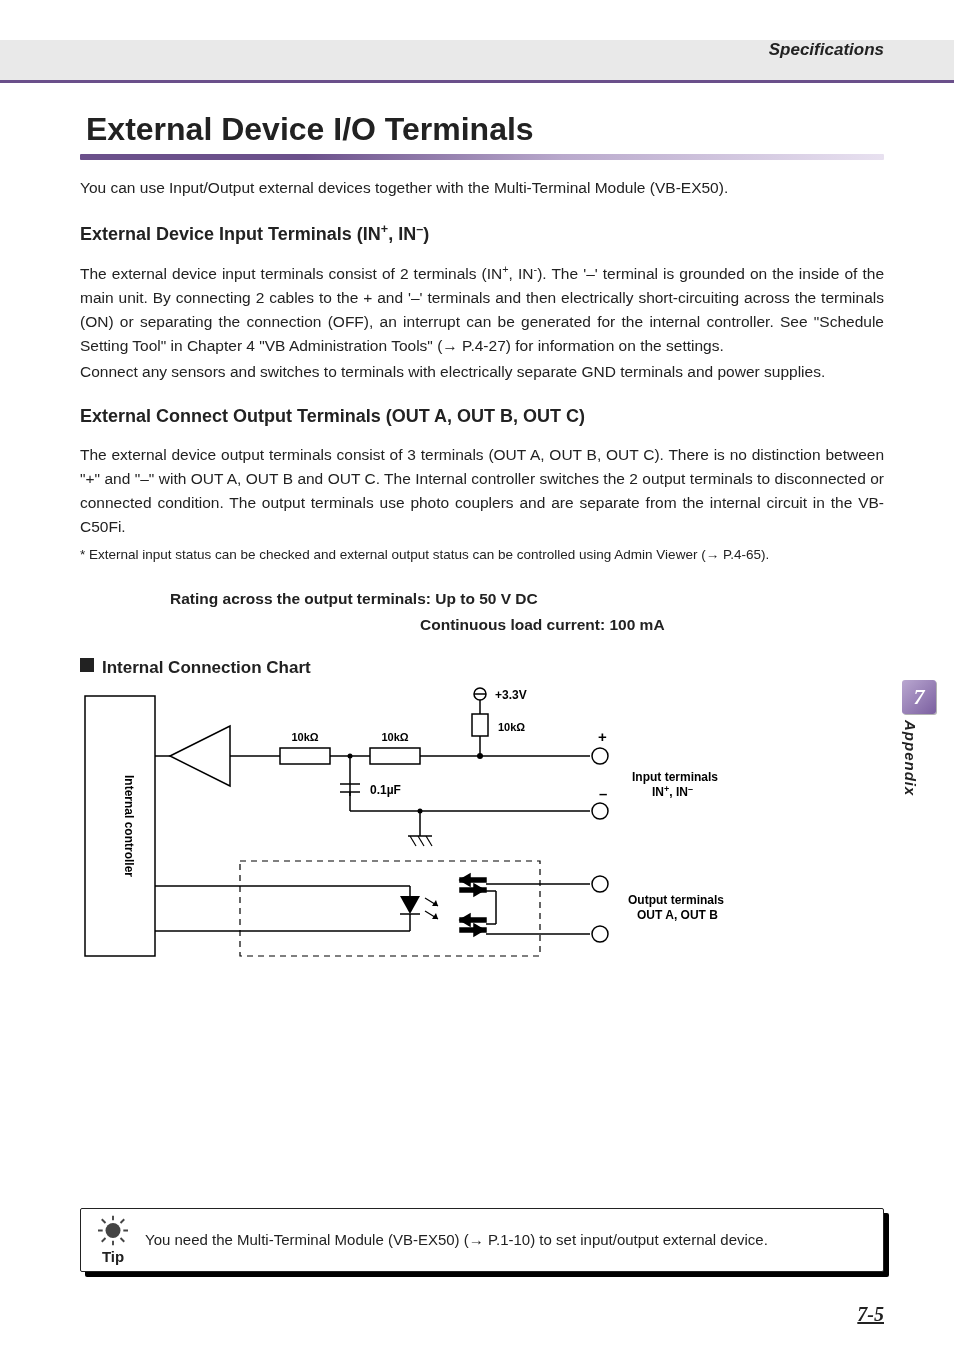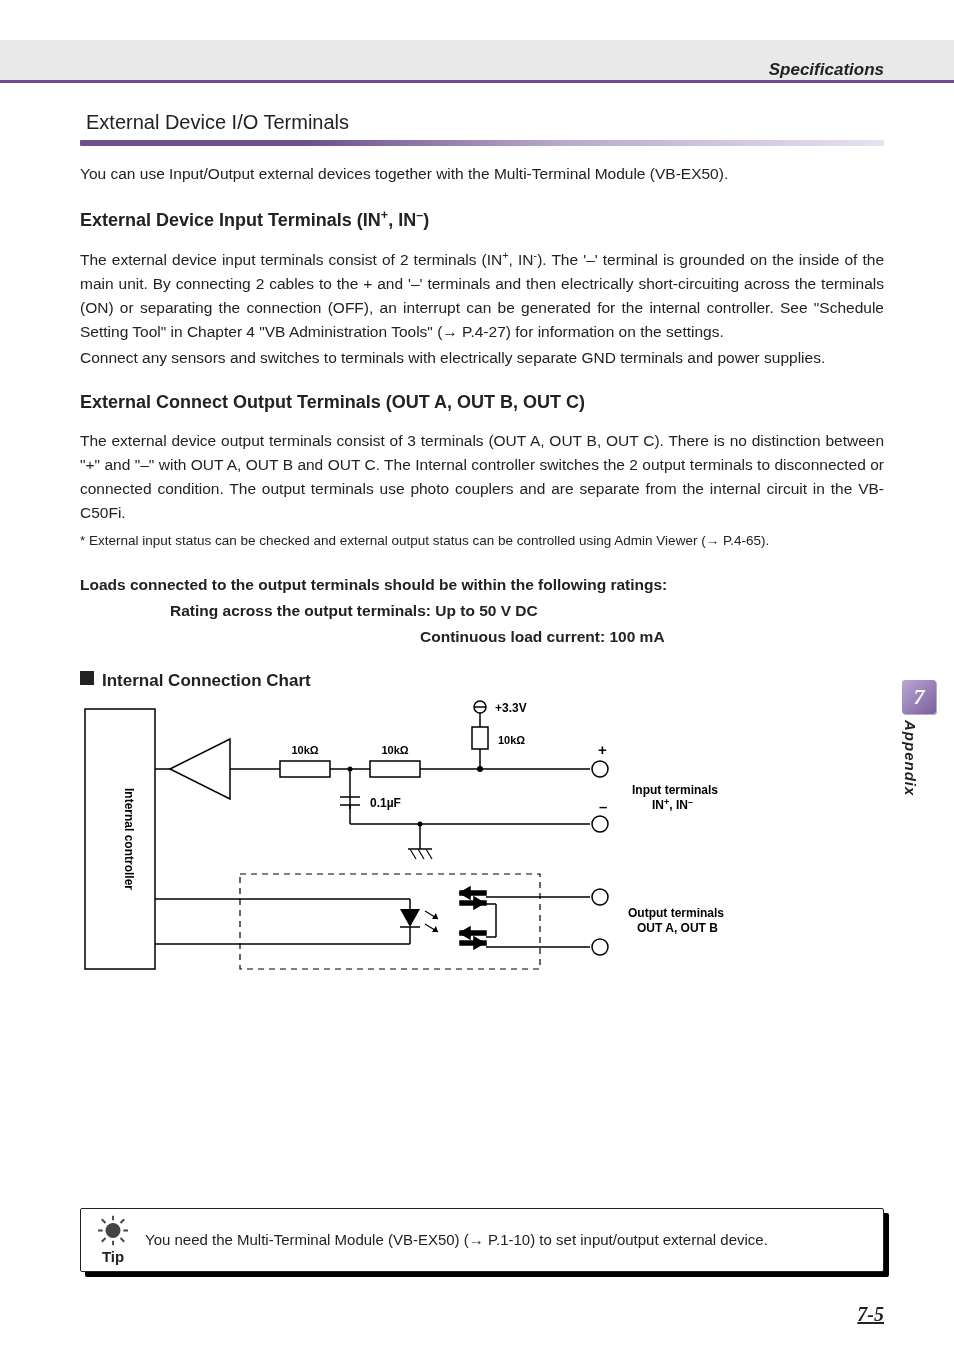--- a/index.html
+++ b/index.html
@@ -1,22 +1,22 @@
 <!DOCTYPE html>
 <html><head>
 <meta charset="utf-8">
 <style>
   * { box-sizing: border-box; margin: 0; padding: 0; }
   html, body { width: 954px; height: 1352px; background: #fff; font-family: Arial, Helvetica, sans-serif; color: #222; position: relative; }
   .page { padding: 40px 70px 40px 80px; position: relative; height: 100%; }
-  .topbar { height: 40px; background: #e9e9e9; margin: 0 -70px 0 -80px; padding-right: 70px; display: flex; align-items: flex-end; justify-content: flex-end; }
+  .topbar { height: 40px; background: #e9e9e9; margin: 0 -70px 0 -80px; padding-right: 70px; display: flex; align-items: flex-start; justify-content: flex-end; }
   .breadcrumb { font-style: italic; font-weight: bold; font-size: 17px; }
   .purple-rule { height: 3px; background: #6a4f8a; margin: 0 -70px 28px -80px; }
   .section-title-wrap { margin-bottom: 6px; }
-  .section-title { font-weight: normal; font-size: 20px; padding-left: 6px; }
+  .section-title { font-weight: bold; font-size: 32px; padding-left: 6px; }
   .grad-rule { height: 6px; margin-top: 6px; background: linear-gradient(to right, #6b508b 0%, #6b508b 28%, #b9a9cc 60%, #e8e1f0 100%); border-radius: 1px; }
   .para { font-size: 15.5px; line-height: 1.55; margin-top: 16px; text-align: justify; }
   .h2 { font-weight: bold; font-size: 18px; margin-top: 22px; }
   .sup { font-size: 0.7em; vertical-align: super; }
   .note { font-size: 13.5px; line-height: 1.5; margin-top: 6px; text-align: justify; }
   .ratings { font-weight: bold; font-size: 15.5px; margin-top: 20px; line-height: 1.7; }
   .ratings .indent { padding-left: 90px; display: block; }
   .ratings .indent2 { padding-left: 340px; display: block; }
   .chart-heading { display: flex; align-items: flex-start; gap: 8px; margin-top: 20px; font-weight: bold; font-size: 17px; }
   .sq { width: 14px; height: 14px; background: #222; display: inline-block; }
@@ -56,21 +56,20 @@
   <p class="para">
     <span>The external device input terminals consist of 2 terminals (IN</span><span class="sup">+</span><span>, IN</span><span class="sup">-</span><span>). The '–' terminal is grounded on the inside of the main unit. By connecting 2 cables to the + and '–' terminals and then electrically short-circuiting across the terminals (ON) or separating the connection (OFF), an interrupt can be generated for the internal controller. See "Schedule Setting Tool" in Chapter 4 "VB Administration Tools" (→ P.4-27) for information on the settings.</span>
   </p>
   <p class="para" style="margin-top:2px;">Connect any sensors and switches to terminals with electrically separate GND terminals and power supplies.</p>
 
   <h2 class="h2">External Connect Output Terminals (OUT A, OUT B, OUT C)</h2>
   <p class="para">The external device output terminals consist of 3 terminals (OUT A, OUT B, OUT C). There is no distinction between "+" and "–" with OUT A, OUT B and OUT C. The Internal controller switches the 2 output terminals to disconnected or connected condition. The output terminals use photo couplers and are separate from the internal circuit in the VB-C50Fi.</p>
   <p class="note">* External input status can be checked and external output status can be controlled using Admin Viewer (→ P.4-65).</p>
 
   <div class="ratings">
-    <span>Loads connected to the output terminals should be within the following ratings:</span>
     <span class="indent">Rating across the output terminals: Up to 50 V DC</span>
     <span class="indent2">Continuous load current: 100 mA</span>
   </div>
 
   <div class="chart-heading">
     <span class="sq"></span>
     <span>Internal Connection Chart</span>
   </div>
 
   <div class="diagram">

